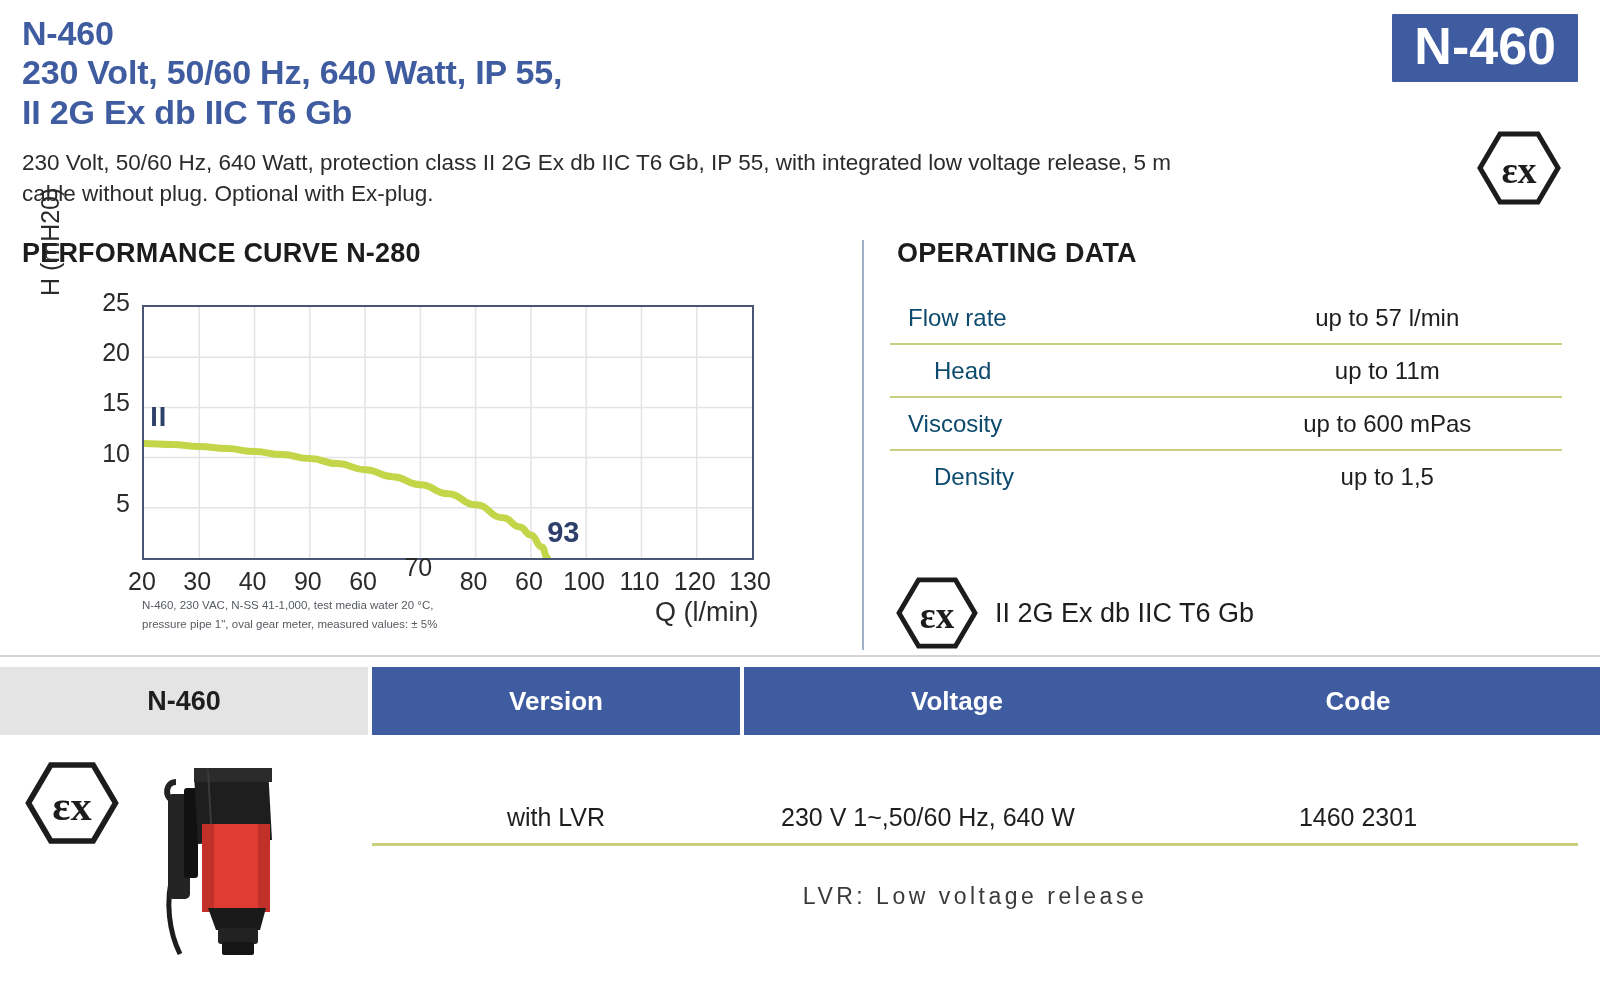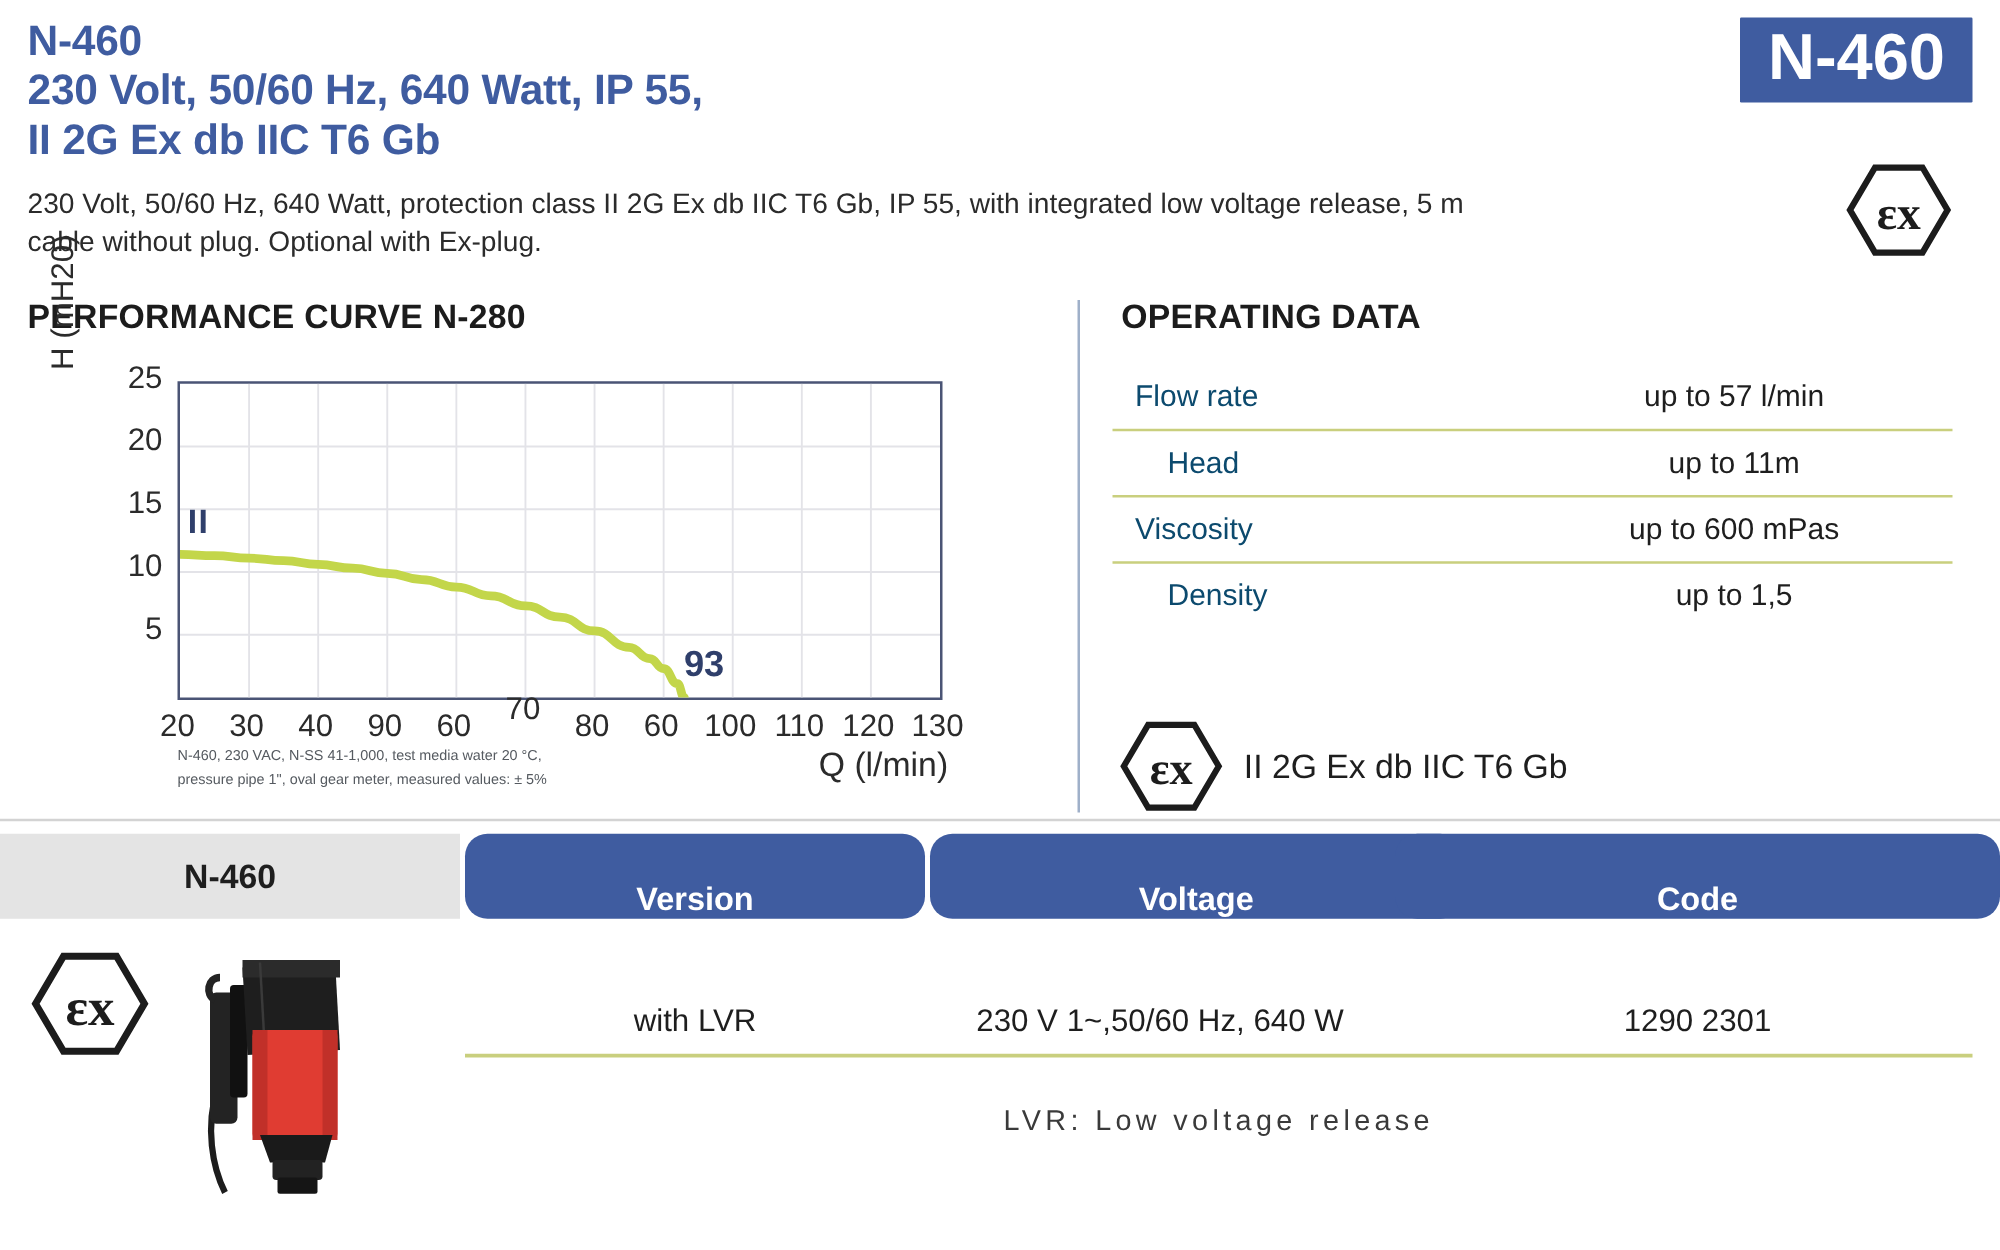--- a/index.html
+++ b/index.html
@@ -150,21 +150,21 @@
     position: absolute; left: 0; top: 667px;
     width: 368px; height: 68px;
     background: #e4e4e4;
     display: flex; align-items: center; justify-content: center;
   }
   #prod-header-text { font-size: 27px; font-weight: bold; color: #1e1e1e; }
 
   .col-header {
     position: absolute; top: 667px; height: 68px;
     background: #3f5ca0;
-    display: flex; align-items: flex-end; justify-content: center; border-radius: 18px;
+    display: flex; align-items: center; justify-content: center;
   }
   .col-header-text { color: #ffffff; font-size: 26px; font-weight: bold; }
 
   #col-version { left: 372px; width: 368px; }
   #col-voltage { left: 744px; width: 426px; }
   #col-code    { left: 1116px; width: 484px; }
 
   #ex-bottom { position: absolute; left: 24px; top: 760px; }
 
   #pump-image { position: absolute; left: 150px; top: 752px; width: 140px; height: 205px; }
@@ -336,17 +336,17 @@
   <rect x="52" y="72" width="12" height="88" fill="#c13029"></rect>
   <rect x="108" y="72" width="12" height="88" fill="#c13029"></rect>
 
   <path d="M58 156 L116 156 L110 178 L66 178 Z" fill="#1a1a1a"></path>
   <rect x="68" y="176" width="40" height="16" rx="3" fill="#222222"></rect>
   <rect x="72" y="190" width="32" height="13" rx="2" fill="#151515"></rect>
 </svg>
 
 <div class="data-cell" id="cell-version">with LVR</div>
 <div class="data-cell" id="cell-voltage">230 V 1~,50/60 Hz, 640 W</div>
-<div class="data-cell" id="cell-code">1290 2301</div>
+<div class="data-cell" id="cell-code">1460 2301</div>
 
 <div id="row-underline"></div>
 
 <div id="lvr-note">LVR: Low voltage release</div>
 
 </body></html>

